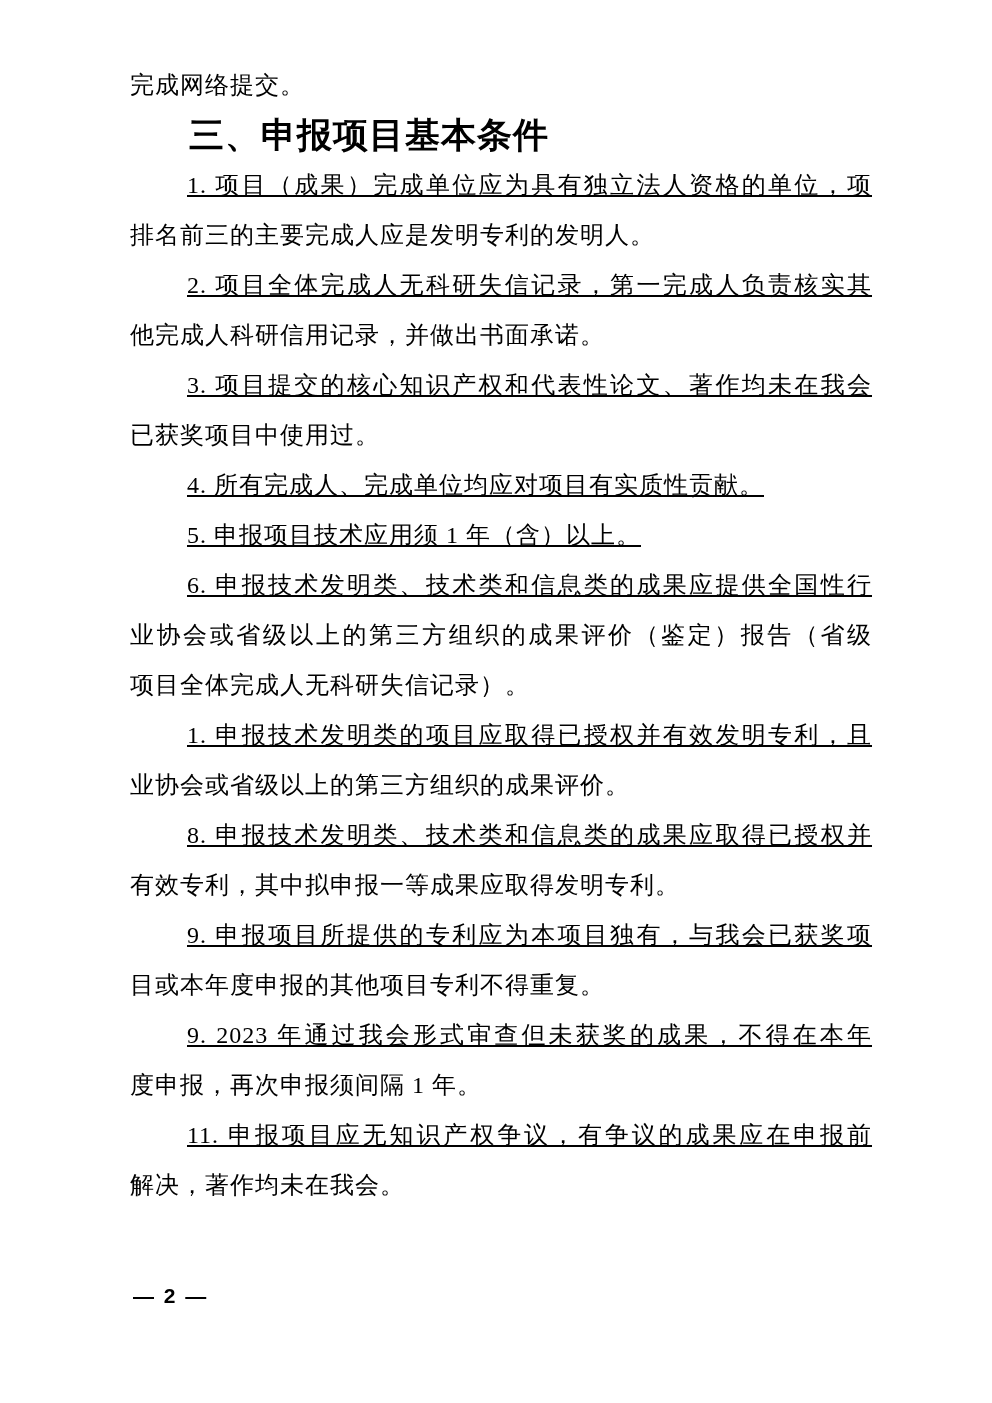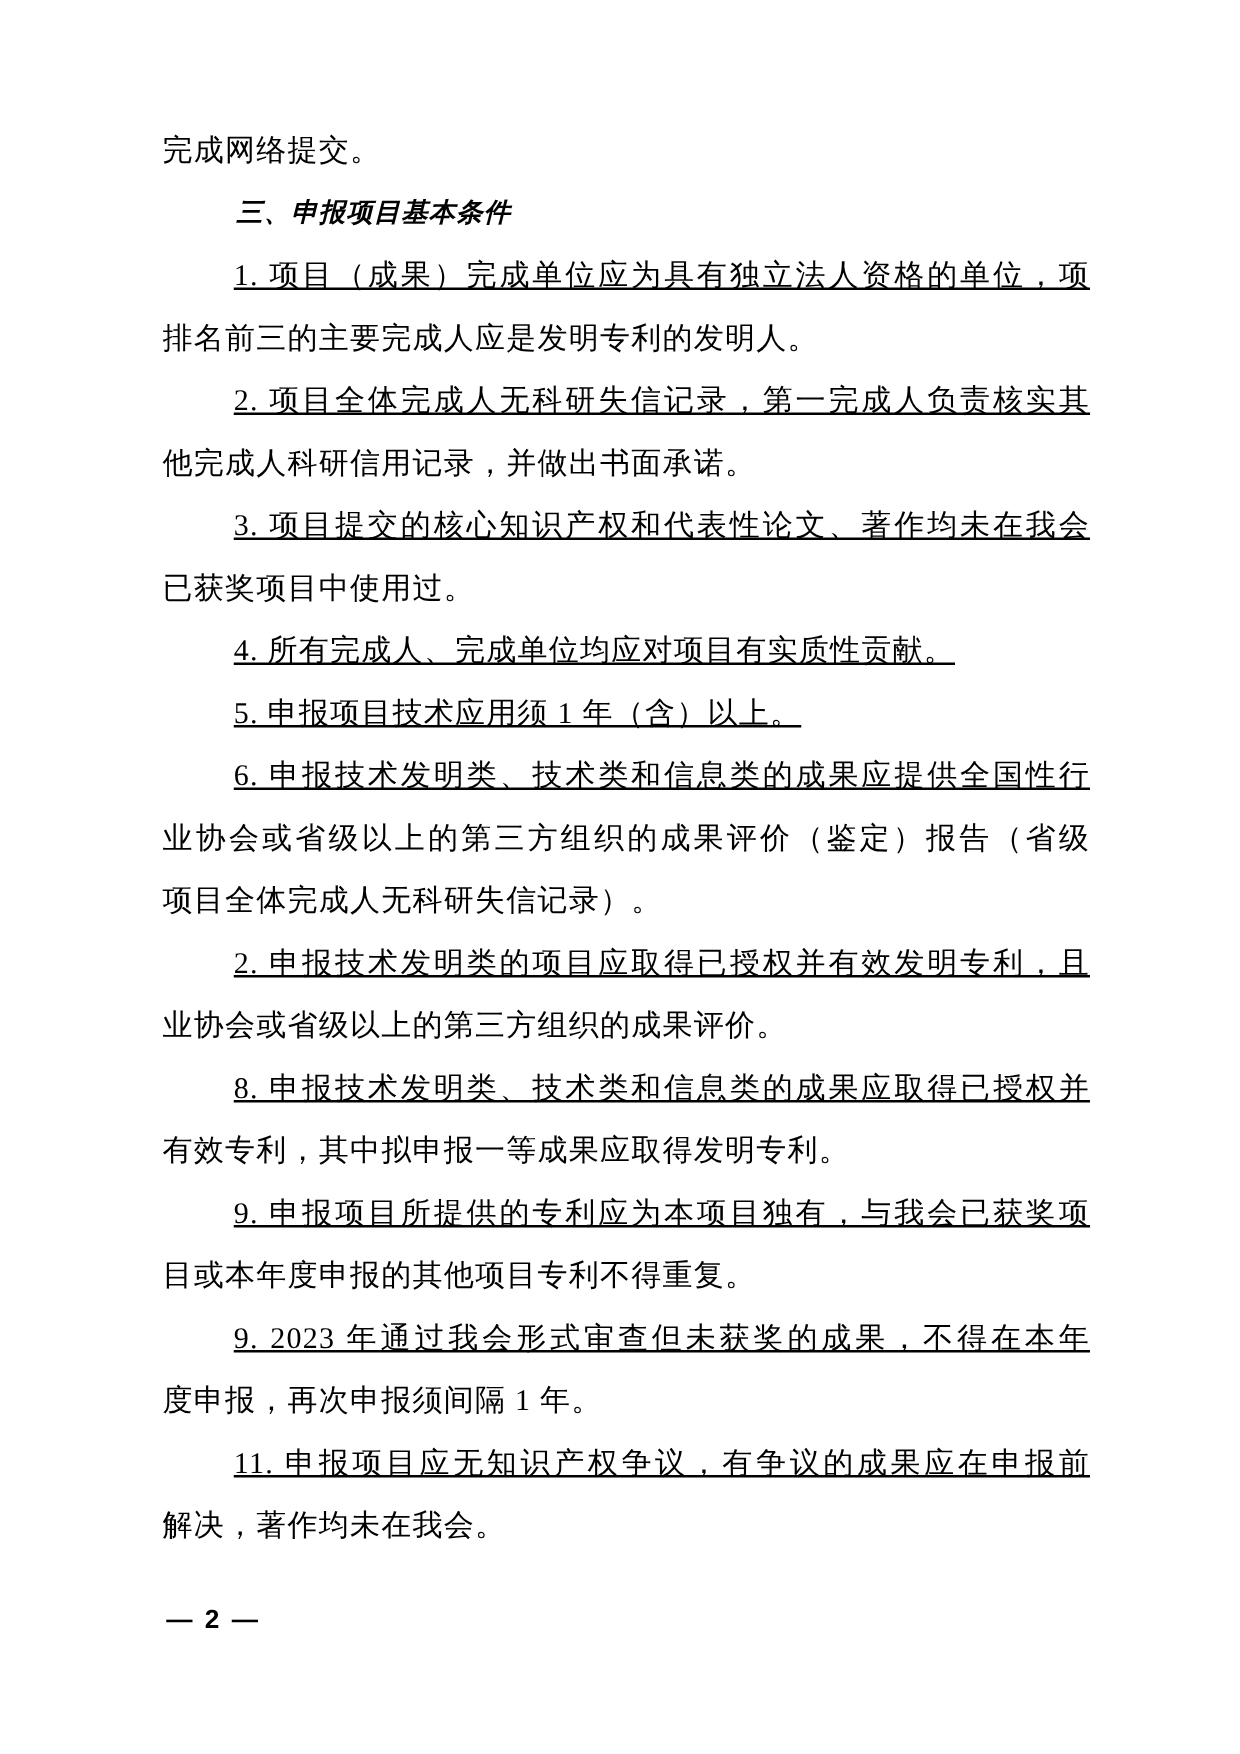--- a/index.html
+++ b/index.html
@@ -5,46 +5,45 @@
   html, body { margin: 0; padding: 0; background: #ffffff; }
   .page {
     position: relative;
     width: 992px;
     height: 1403px;
     background: #ffffff;
     color: #000000;
     overflow: hidden;
   }
   .content {
-    padding: 96px 120px 0 130px;
+    padding: 60px 120px 0 130px;
   }
   .line {
     height: 50px;
     line-height: 50px;
     font-family: "Liberation Serif", "DejaVu Serif", serif;
     font-size: 24px;
     letter-spacing: 1px;
     white-space: nowrap;
   }
   
   .just {
     white-space: normal;
     overflow: hidden;
     text-align: justify;
     text-align-last: justify;
   }
   .indent { text-indent: 57px; text-decoration: underline; }
   .heading {
     font-family: "Liberation Sans", "DejaVu Sans", sans-serif;
     font-weight: bold;
-    font-size: 21px;
+    font-size: 35px;
     letter-spacing: 1px;
     text-indent: 59px;
     white-space: nowrap;
-    font-style: italic;
   }
   .pageno {
     position: absolute;
     left: 133px;
     top: 1284px;
     font-family: "Liberation Sans", "DejaVu Sans", sans-serif;
     font-size: 21px;
     font-weight: bold;
     letter-spacing: 2px;
   }
@@ -82,21 +81,21 @@
       <div class="line indent">5. 申报项目技术应用须 1 年（含）以上。</div>
     </div>
 
     <div>
       <div class="line indent just">6. 申报技术发明类、技术类和信息类的成果应提供全国性行</div>
       <div class="line just">业协会或省级以上的第三方组织的成果评价（鉴定）报告（省级</div>
       <div class="line">项目全体完成人无科研失信记录）。</div>
     </div>
 
     <div>
-      <div class="line indent just">2. 申报技术发明类的项目应取得已授权并有效发明专利，且</div>
+      <div class="line indent just">1. 申报技术发明类的项目应取得已授权并有效发明专利，且</div>
       <div class="line">业协会或省级以上的第三方组织的成果评价。</div>
     </div>
 
     <div>
       <div class="line indent just">8. 申报技术发明类、技术类和信息类的成果应取得已授权并</div>
       <div class="line">有效专利，其中拟申报一等成果应取得发明专利。</div>
     </div>
 
     <div>
       <div class="line indent just">9. 申报项目所提供的专利应为本项目独有，与我会已获奖项</div>

